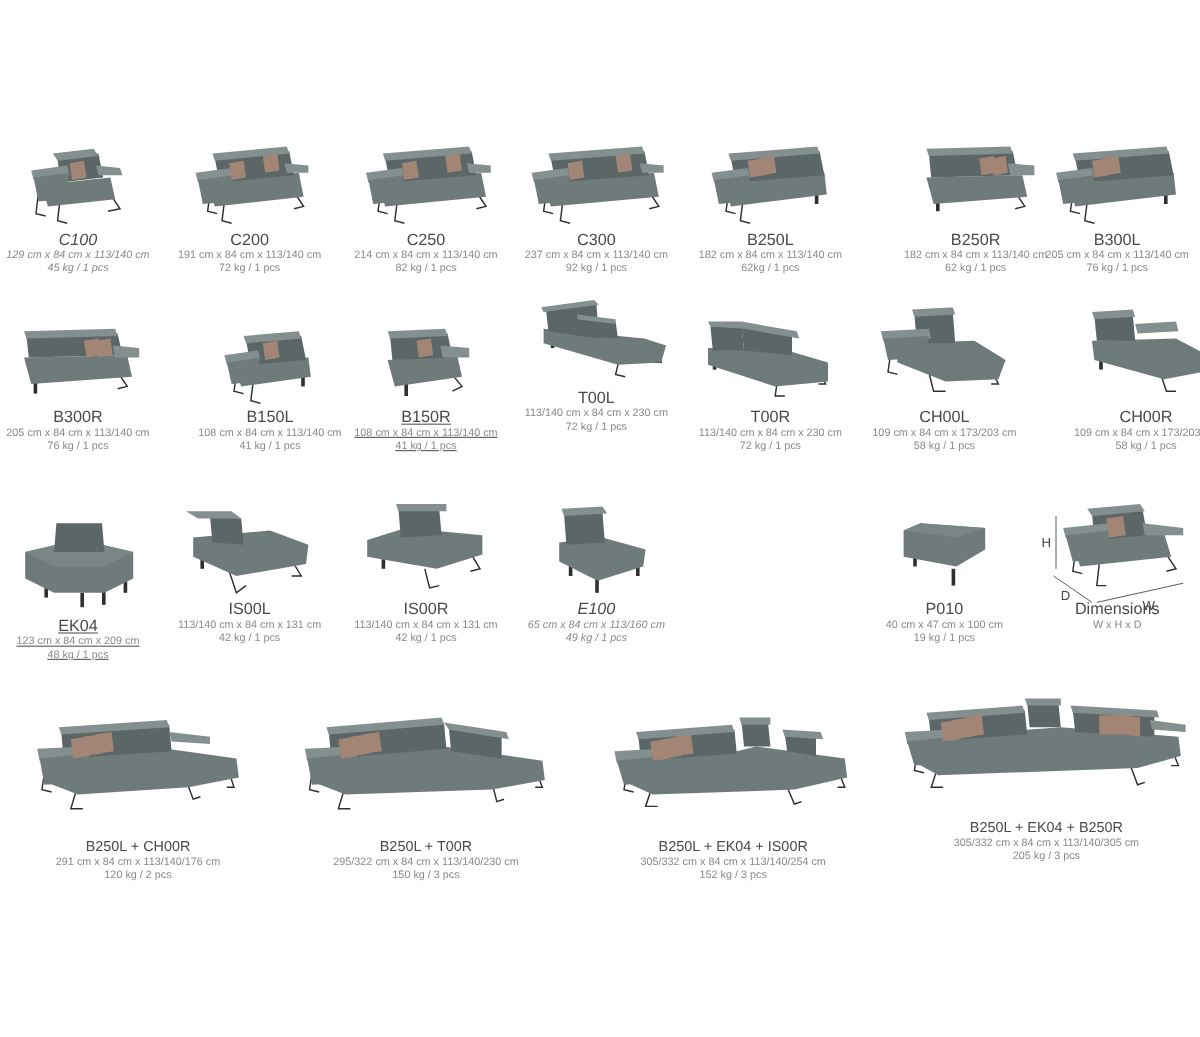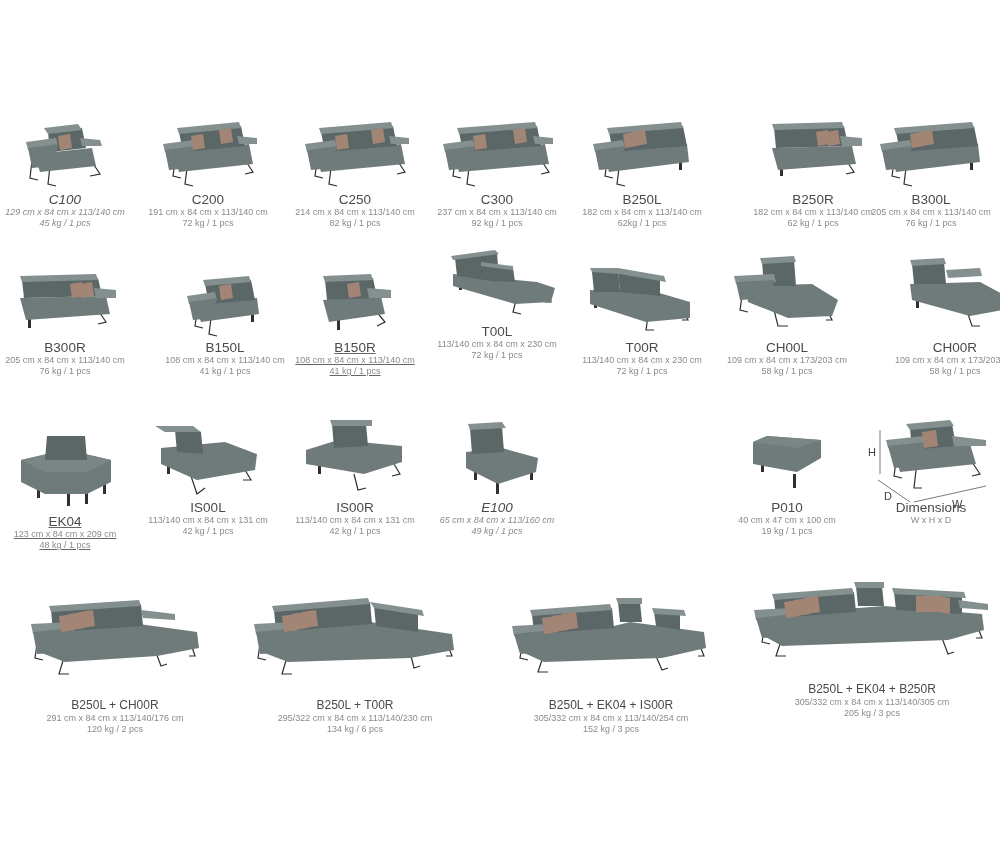--- a/index.html
+++ b/index.html
@@ -422,21 +422,21 @@
       <path d="M124 10 L168 16 L168 36 L126 30 Z" fill="#5b6766"></path>
       <path d="M120 6 L172 14 L174 20 L124 12 Z" fill="#84908f"></path>
       <path d="M4 28 L44 26 L46 36 L6 38 Z" fill="#84908f"></path>
       <path d="M6 36 L46 32 L42 56 L10 58 Z" fill="#6f7b7a"></path>
       <path d="M32 20 L46 18 L48 34 L34 36 Z" fill="#a38576"></path>
       <path d="M42 18 L56 16 L58 32 L44 34 Z" fill="#a38576"></path>
       <path d="M52 16 L66 14 L68 30 L54 32 Z" fill="#a38576"></path>
     </svg>
     <div class="code">B250L + T00R</div>
     <div class="dims">295/322 cm x 84 cm x 113/140/230 cm</div>
-    <div class="weight">134 kg / 6 pcs</div>
+    <div class="weight">150 kg / 3 pcs</div>
   </div>
 
   <div class="item combo" style="left:496px;top:596px;width:230px;">
     <svg width="206" height="100" viewBox="0 0 206 100">
       <g fill="none" stroke="#2f2f2f" stroke-width="1.2">
           <path d="M14 50 L12 62 L20 64"></path>
           <path d="M36 58 L30 76 L40 76"></path>
           <path d="M148 60 L154 74 L160 72"></path>
           <path d="M192 50 L196 60 L190 60"></path>
         </g>

